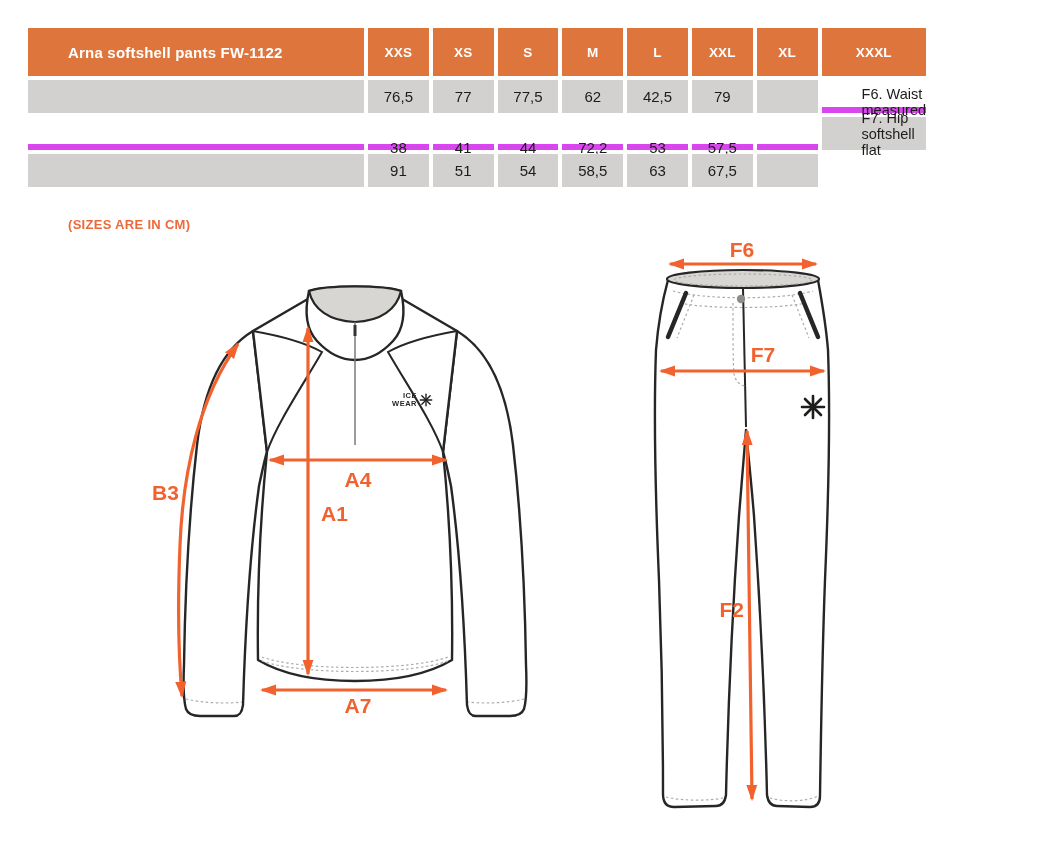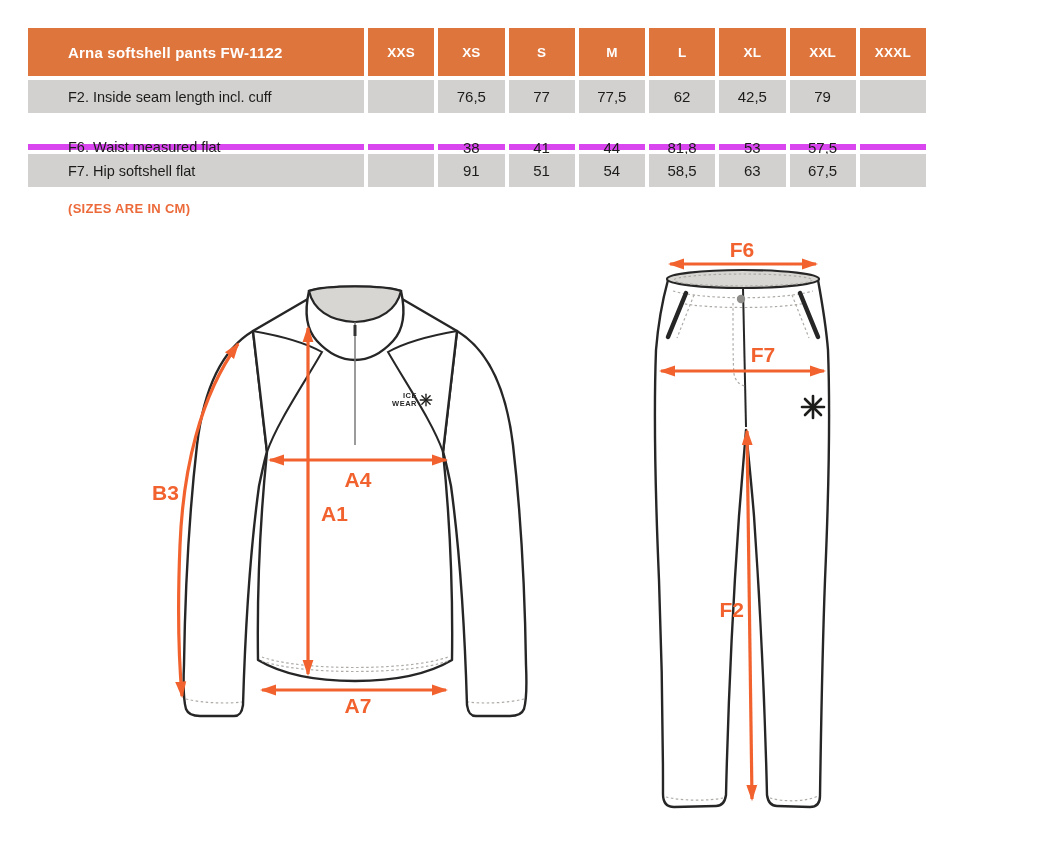--- a/index.html
+++ b/index.html
@@ -13,21 +13,21 @@
     grid-template-rows:48px 33px 33px 33px;gap:4px;
   }
   .cell{display:flex;align-items:center;justify-content:center;}
   .th{background:#DE753C;color:#ffffff;font-weight:bold;font-size:13.5px;letter-spacing:.2px;}
   .th-title{justify-content:flex-start;padding-left:40px;font-size:15px;}
   .td{font-size:15px;color:#1c1c1a;}
   .td-label{justify-content:flex-start;padding-left:40px;font-size:14.5px;}
   .bg-dark{background:#D2D1CF;}
   .bg-light{background:#d946ef;margin-top:27px;}
   .note{
-    position:absolute;left:68px;top:201px;
+    position:absolute;left:68px;top:217px;
     font-size:13px;font-weight:bold;color:#EC6A3A;letter-spacing:.3px;
   }
   .diagram{position:absolute;left:0;top:230px;}
   .outline{fill:#ffffff;stroke:#262626;stroke-width:2.4;stroke-linejoin:round;}
   .seam{fill:none;stroke:#262626;stroke-width:2;}
   .stitch{fill:none;stroke:#AEABA7;stroke-width:1.2;stroke-dasharray:2.5 2.5;}
   .grayfill{fill:#D8D6D2;stroke:#262626;stroke-width:2.2;}
   .slash{fill:none;stroke:#262626;stroke-width:4.5;stroke-linecap:round;}
   .arrow{fill:none;stroke:#F2622E;stroke-width:3.2;}
   .mlabel{fill:#F2622E;font-size:21px;font-weight:bold;font-family:"Liberation Sans",sans-serif;}
@@ -39,40 +39,39 @@
 
 <div class="page">
 
   <div class="size-table">
     <div class="cell th th-title">Arna softshell pants FW-1122</div>
     <div class="cell th">XXS</div>
     <div class="cell th">XS</div>
     <div class="cell th">S</div>
     <div class="cell th">M</div>
     <div class="cell th">L</div>
+    <div class="cell th">XXL</div>
     <div class="cell th">XL</div>
-    <div class="cell th">XXL</div>
     <div class="cell th">XXXL</div>
 
-    <div class="cell td td-label bg-dark">F2. Inside seam length incl. cuff</div>
     <div class="cell td bg-dark"></div>
     <div class="cell td bg-dark">76,5</div>
     <div class="cell td bg-dark">77</div>
     <div class="cell td bg-dark">77,5</div>
     <div class="cell td bg-dark">62</div>
     <div class="cell td bg-dark">42,5</div>
     <div class="cell td bg-dark">79</div>
     <div class="cell td bg-dark"></div>
 
     <div class="cell td td-label bg-light">F6. Waist measured flat</div>
     <div class="cell td bg-light"></div>
     <div class="cell td bg-light">38</div>
     <div class="cell td bg-light">41</div>
     <div class="cell td bg-light">44</div>
-    <div class="cell td bg-light">81,8</div>
+    <div class="cell td bg-light">72,2</div>
     <div class="cell td bg-light">53</div>
     <div class="cell td bg-light">57,5</div>
     <div class="cell td bg-light"></div>
 
     <div class="cell td td-label bg-dark">F7. Hip softshell flat</div>
     <div class="cell td bg-dark"></div>
     <div class="cell td bg-dark">91</div>
     <div class="cell td bg-dark">51</div>
     <div class="cell td bg-dark">54</div>
     <div class="cell td bg-dark">58,5</div>

